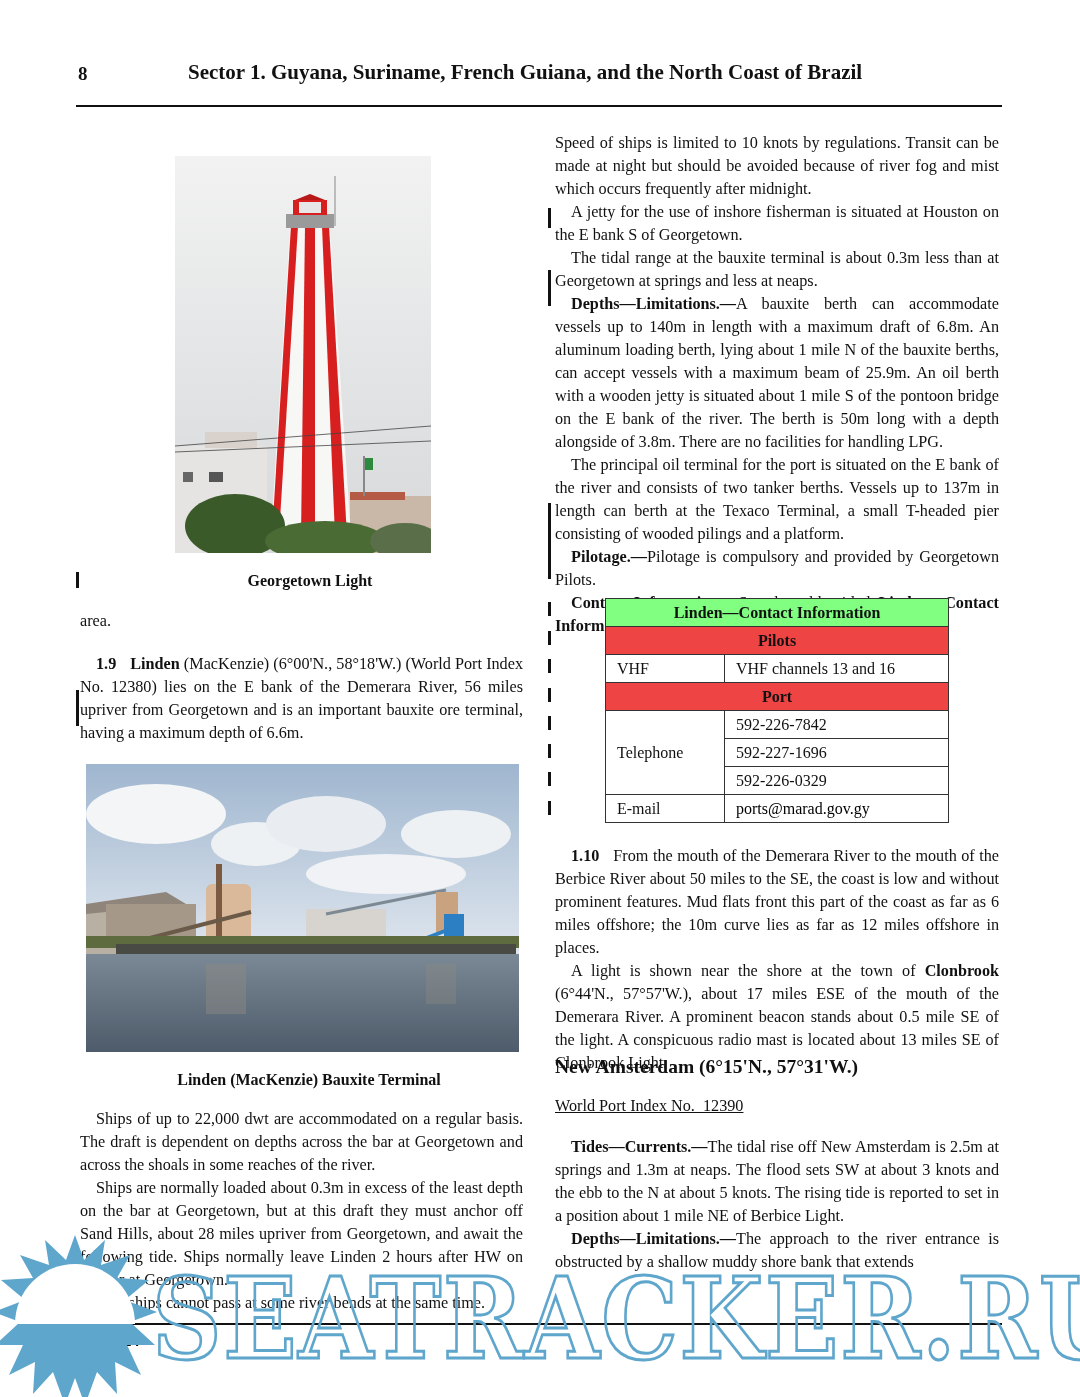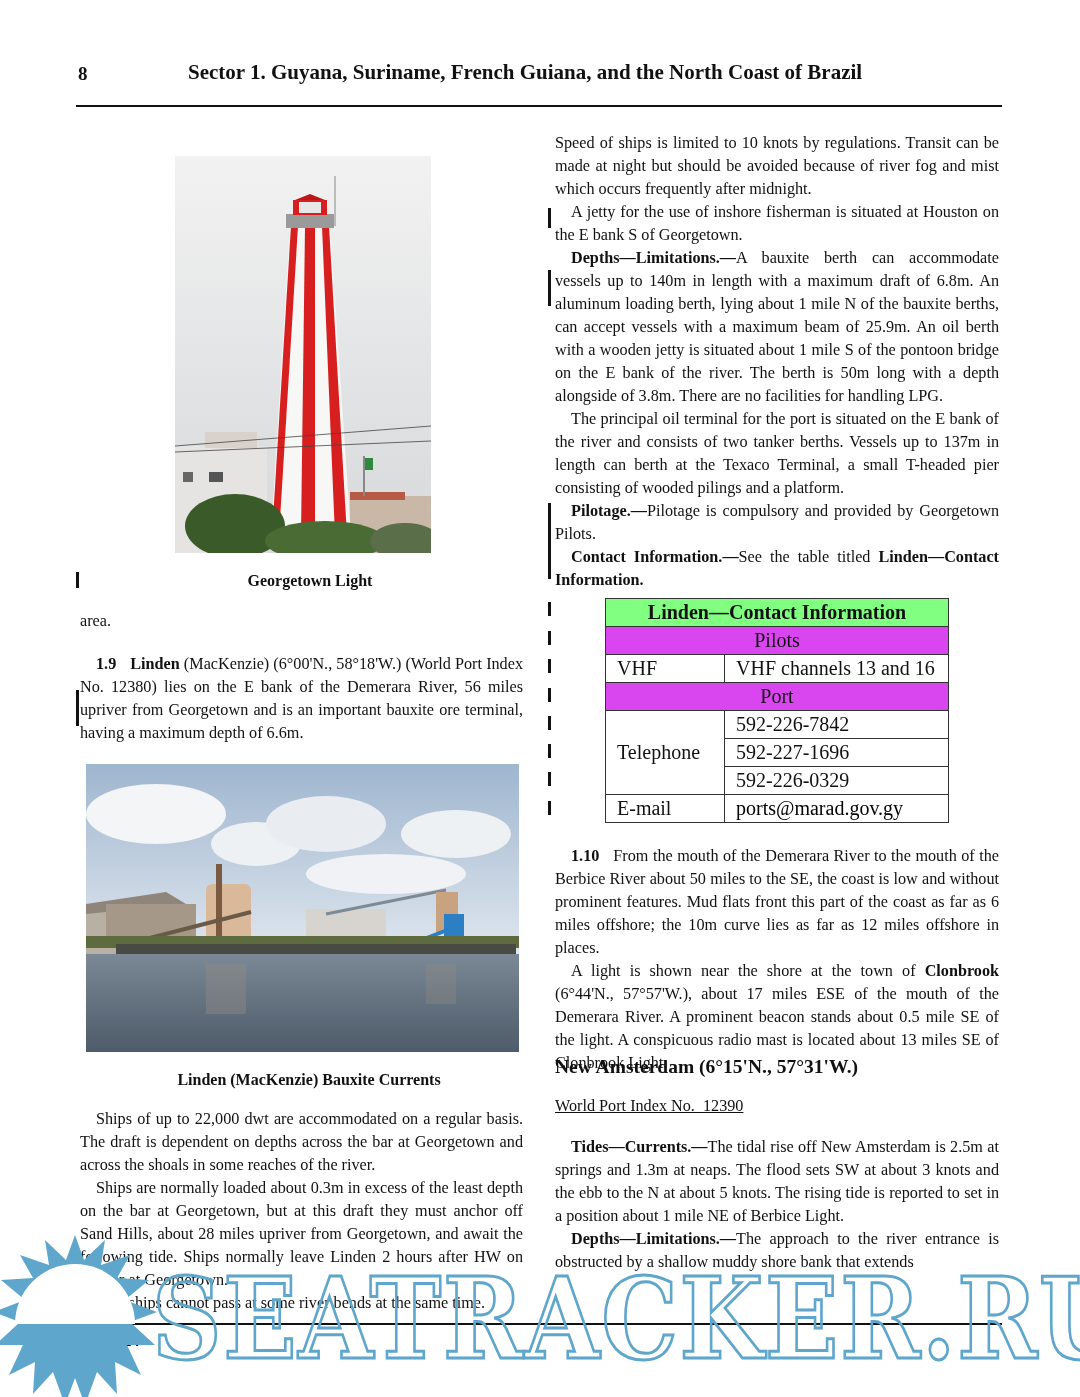--- a/index.html
+++ b/index.html
@@ -21,24 +21,24 @@
 
   .left-col { left: 80px; width: 443px; }
   .right-col { left: 555px; width: 444px; }
 
   .caption { position: absolute; font-size: 16px; font-weight: bold; text-align: center; }
 
   .photo { position: absolute; overflow: hidden; }
   .photo svg { width: 100%; height: 100%; display: block; }
 
   .contact-table { position: absolute; left: 605px; top: 598px; width: 344px;
-                   border-collapse: collapse; font-size: 20px; }
+                   border-collapse: collapse; font-size: 16px; }
   .contact-table td { border: 1px solid #333; height: 27px; padding: 0 11px; }
   .contact-table .hdr-green { background: #80ff80; font-weight: bold; text-align: center; }
-  .contact-table .hdr-yellow { background: #d946ef; font-weight: normal; text-align: center; }
+  .contact-table .hdr-yellow { background: #ef4444; font-weight: bold; text-align: center; }
   .contact-table .key { width: 96px; }
   .contact-table .email { color: #000000; }
 
   .section-heading { position: absolute; left: 555px; top: 1056px; font-size: 19.5px; font-weight: bold; white-space: nowrap; }
   .wpi-line { position: absolute; left: 555px; top: 1097px; font-size: 16.2px; white-space: pre; text-decoration: underline; }
 
   .watermark { position: absolute; left: 0; top: 1230px; width: 1080px; height: 167px; z-index: 2; pointer-events: none; }
   .watermark-text { position: absolute; left: 152px; top: 1253px; font-family: "DejaVu Serif", serif; font-weight: bold;
                     font-size: 112px; letter-spacing: 2px; color: transparent; -webkit-text-stroke: 3px #5fa6cc;
                     white-space: nowrap; z-index: 2; transform: scaleX(0.86); transform-origin: left top; }
@@ -130,31 +130,32 @@
     <rect x="350" y="128" width="22" height="40" fill="#c9a280"></rect>
     <rect x="358" y="150" width="20" height="22" fill="#2d7fc4"></rect>
     <line x1="330" y1="178" x2="372" y2="162" stroke="#2d7fc4" stroke-width="4"></line>
     <rect x="0" y="172" width="433" height="12" fill="#5d6b3e"></rect>
     <rect x="30" y="180" width="400" height="10" fill="#4a4a44"></rect>
     <rect x="0" y="190" width="433" height="98" fill="url(#water)"></rect>
     <rect x="120" y="200" width="40" height="50" fill="#8f8a82" opacity="0.45"></rect>
     <rect x="340" y="200" width="30" height="40" fill="#8f8a82" opacity="0.35"></rect>
   </svg>
 </div>
-<div class="caption" style="left:86px; top:1071px; width:446px;">Linden (MacKenzie) Bauxite Currents</div>
+<div class="caption" style="left:86px; top:1071px; width:446px;">Linden (MacKenzie) Bauxite Terminal</div>
 
 <div class="col left-col" style="top:1108px;">
   <p>Ships of up to 22,000 dwt are accommodated on a regular basis. The draft is dependent on depths across the bar at Georgetown and across the shoals in some reaches of the river.</p>
   <p>Ships are normally loaded about 0.3m in excess of the least depth on the bar at Georgetown, but at this draft they must anchor off Sand Hills, about 28 miles upriver from Georgetown, and await the following tide. Ships normally leave Linden 2 hours after HW on the bar at Georgetown.</p>
   <p>Two ships cannot pass at some river bends at the same time.</p>
 </div>
 
 <div class="col right-col" style="top:132px;">
   <p class="noindent">Speed of ships is limited to 10 knots by regulations. Transit can be made at night but should be avoided because of river fog and mist which occurs frequently after midnight.</p>
   <p>A jetty for the use of inshore fisherman is situated at Houston on the E bank S of Georgetown.</p>
+  <p>The tidal range at the bauxite terminal is about 0.3m less than at Georgetown at springs and less at neaps.</p>
   <p><b>Depths—Limitations.—</b><span>A bauxite berth can accommodate vessels up to 140m in length with a maximum draft of 6.8m. An aluminum loading berth, lying about 1 mile N of the bauxite berths, can accept vessels with a maximum beam of 25.9m. An oil berth with a wooden jetty is situated about 1 mile S of the pontoon bridge on the E bank of the river. The berth is 50m long with a depth alongside of 3.8m. There are no facilities for handling LPG.</span></p>
   <p>The principal oil terminal for the port is situated on the E bank of the river and consists of two tanker berths. Vessels up to 137m in length can berth at the Texaco Terminal, a small T-headed pier consisting of wooded pilings and a platform.</p>
   <p><b>Pilotage.—</b><span>Pilotage is compulsory and provided by Georgetown Pilots.</span></p>
   <p><b>Contact Information.—</b><span>See the table titled </span><b>Linden—Contact Information.</b></p>
 </div>
 <div class="change-bar" style="left:548px; top:208px; height:20px;"></div>
 <div class="change-bar" style="left:548px; top:270px; height:36px;"></div>
 <div class="change-bar" style="left:548px; top:503px; height:76px;"></div>
 
 <div class="change-bar" style="left:548px; top:602px; height:14px;"></div>

